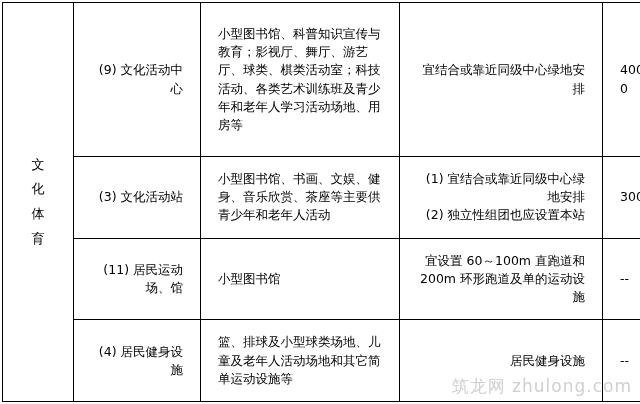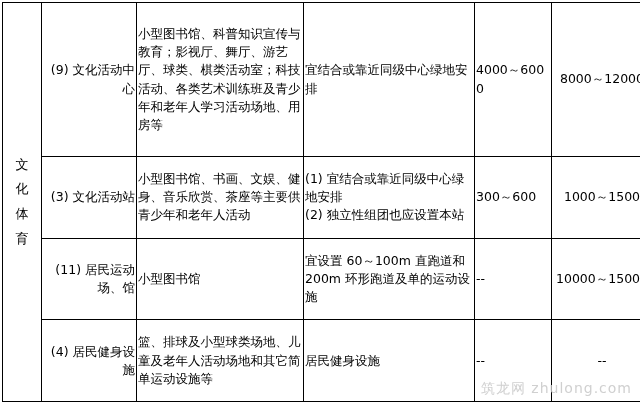--- a/index.html
+++ b/index.html
@@ -17,21 +17,21 @@
   }
   #spec-table {
     border-collapse: collapse;
     width: 637px;
     height: 400px;
     margin: 2px 0 0 2px;
     table-layout: fixed;
   }
   #spec-table td {
     border: 1px solid #000000;
-    padding: 3px 1px;
+    padding: 3px 17px;
     font-size: 12.5px;
     line-height: 1.45;
     vertical-align: middle;
     word-break: break-all;
   }
   .col-group {
     width: 36px;
     text-align: center;
     letter-spacing: 0;
   }
@@ -43,35 +43,35 @@
   .col-name {
     width: 92px;
     text-align: right;
   }
   .col-content {
     width: 164px;
     text-align: left;
   }
   .col-note {
     width: 168px;
-    text-align: left;
+    text-align: right;
   }
   .col-num1 {
     width: 74px;
     text-align: left;
   }
   .col-num2 {
     width: 98px;
     text-align: center;
   }
   .watermark {
     position: absolute;
     right: 8px;
     bottom: 6px;
-    font-size: 14px;
+    font-size: 17px;
     color: #c8c8c8;
     letter-spacing: 1px;
     opacity: 0.85;
     pointer-events: none;
   }
 </style>
 </head>
 <body>
 
 <table id="spec-table">

